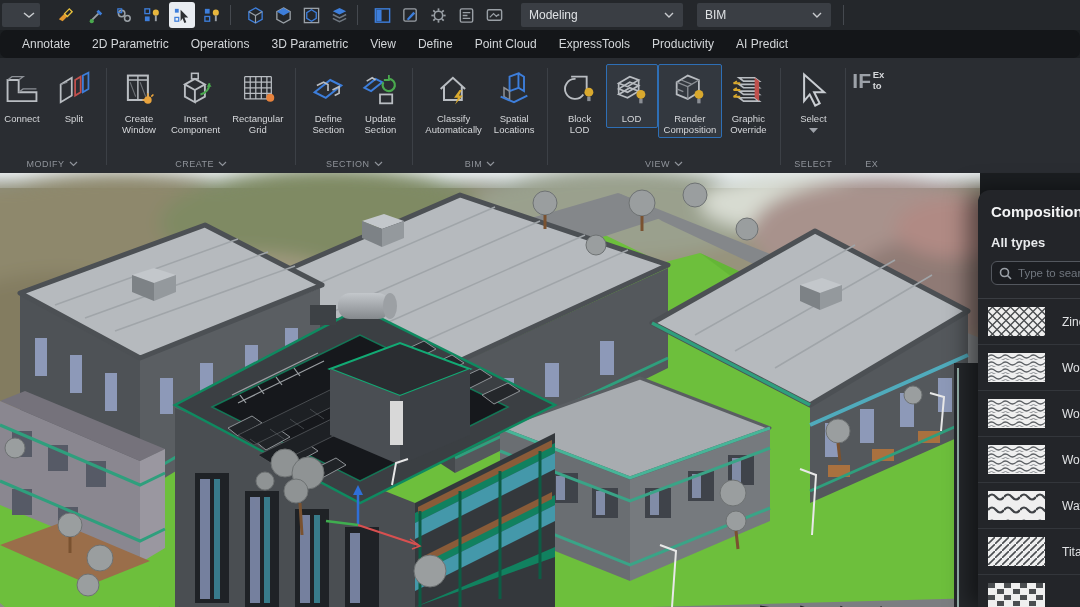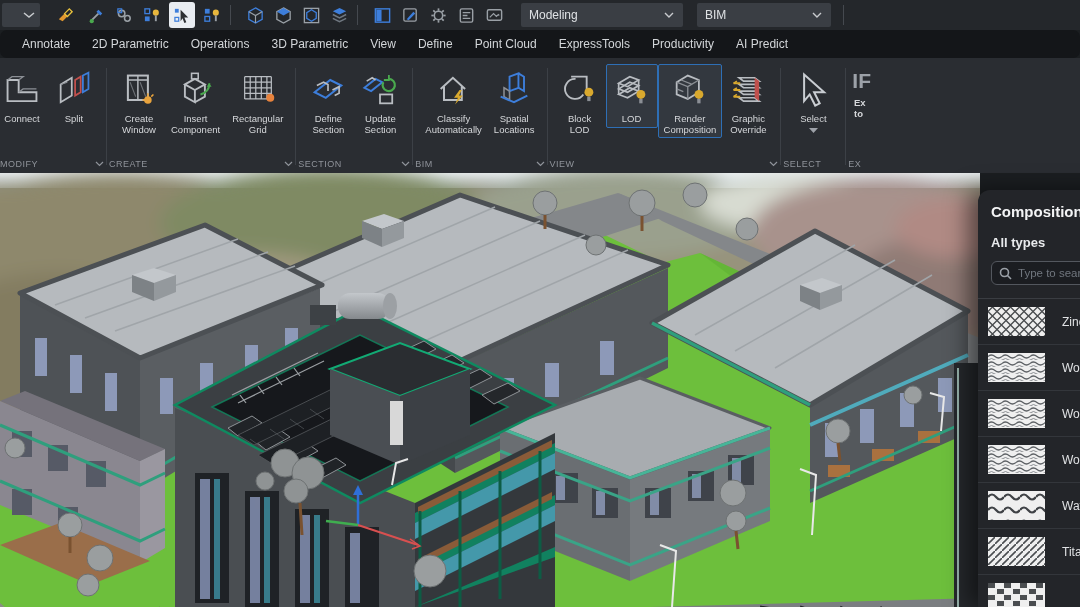--- a/index.html
+++ b/index.html
@@ -52,21 +52,21 @@
   }
   .rbtn.active { border-color:#2e6fb6; background:#33383f; }
   .ricon { height:44px; display:flex; align-items:center; justify-content:center; }
   .ricon svg { width:40px; height:40px; }
   .rlabel {
     font-size:9.5px; line-height:10.5px; color:#d6d8db; text-align:center;
     white-space:pre-line; margin-top:2px;
   }
   .rcaret { margin-top:3px; }
   .rfoot {
-    height:19px; display:flex; align-items:center; justify-content:space-between;
+    height:19px; display:flex; align-items:center; justify-content:center;
     color:#8f939a; font-size:9px; letter-spacing:.5px; gap:4px;
   }
   .rsep { width:1px; background:#3c4046; margin:6px 2px 8px 2px; }
   .rbig { font-size:21px; font-weight:bold; color:#9ca1a8; line-height:22px; margin-top:6px; }
   .rbtn-ifc .rlabel { text-align:left; font-weight:bold; }
   
   .viewport { position:absolute; top:173px; left:0; width:980px; height:434px; }
   .viewport svg { display:block; }
   
   .panel {
@@ -483,21 +483,21 @@
             </svg>
         </div>
       </div>
       <div class="rfoot">
         <span>SELECT</span>
       </div>
     </div>
     <div class="rsep"></div>
 
     <div class="rgroup">
-      <div class="rbtns" style="flex-direction:column;align-items:flex-start">
+      <div class="rbtns" style="flex-direction:row;align-items:flex-start">
         <span class="rbig">IF</span>
         <div class="rbtn rbtn-ifc" style="min-width:20px;padding-left:0">
           <span class="rlabel">Ex
 to</span>
         </div>
       </div>
       <div class="rfoot">
         <span>EX</span>
       </div>
     </div>

